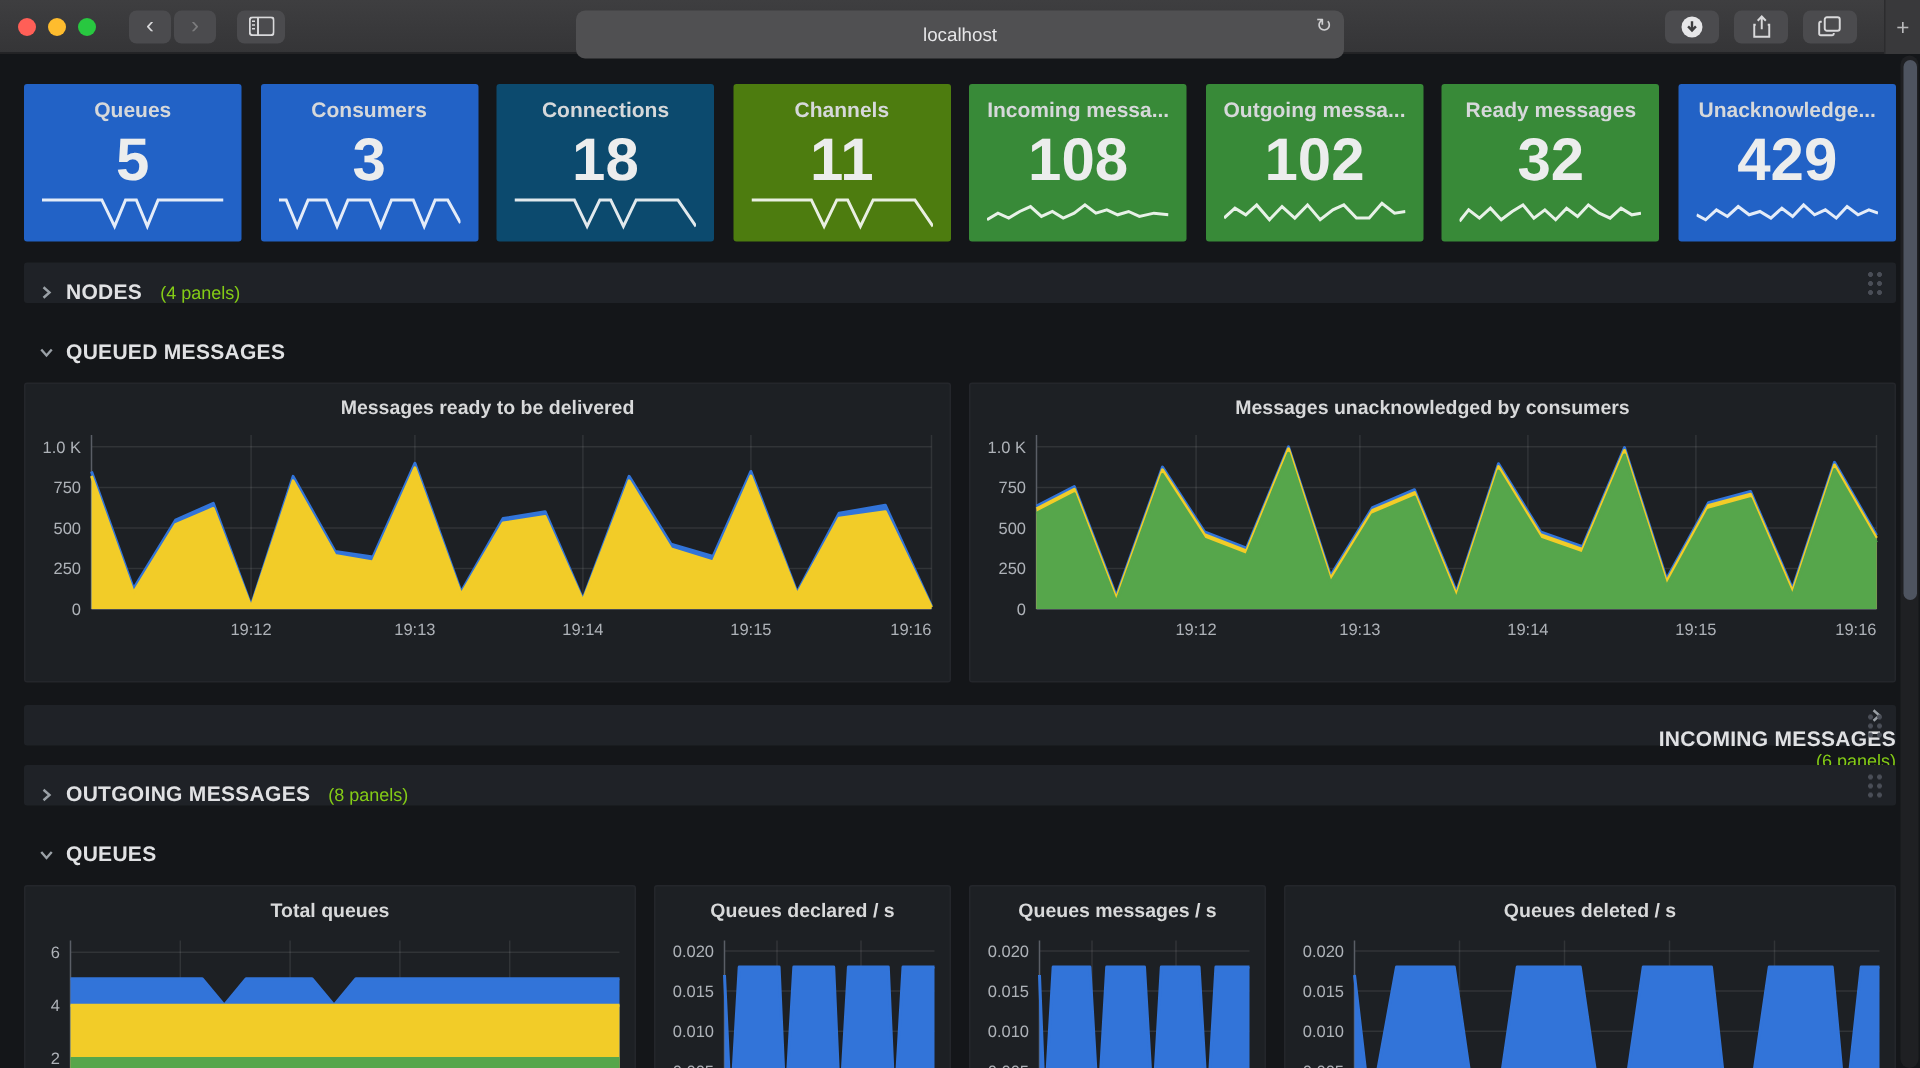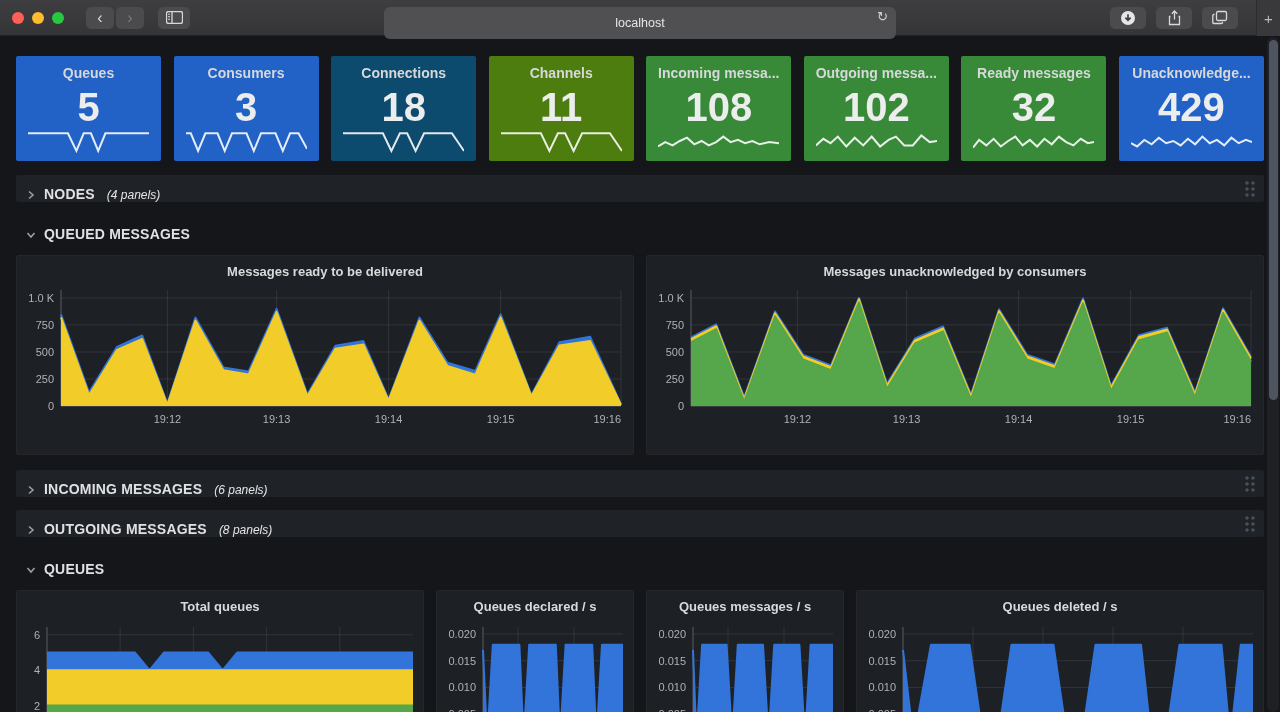--- a/index.html
+++ b/index.html
@@ -35,24 +35,24 @@
   .stat { flex:1; border-radius:2px; position:relative; text-align:center; }
   .stat-title { padding-top:9px; font-size:14px; font-weight:bold; color:#d6d8da; white-space:nowrap;
                 overflow:hidden; }
   .stat-value { margin-top:6px; font-size:40px; font-weight:bold; color:#eceded; line-height:1; }
   .stat-spark { position:absolute; left:12px; right:12px; bottom:7px; height:26px; }
 
   .rowhdr { position:relative; height:27px; display:flex; align-items:flex-end; margin-top:13px;
             background:#1f2227; border-radius:2px; padding-left:8px; }
   .rowhdr.open { background:transparent; }
   .rowhdr.first { margin-top:14px; }
-  .rowhdr.gap { margin-top:15px; }
+  .rowhdr.gap { margin-top:15px;flex-direction:column; }
   .rowchev { width:14px; height:14px; margin-right:6px; flex:0 0 auto; }
   .rowtitle { font-size:14px; font-weight:bold; color:#e0e1e3; letter-spacing:.2px; }
-  .rowcount { margin-left:12px; font-size:12px; font-style:italic; color:#e5e5e5; }
+  .rowcount { margin-left:12px; font-size:12px; color:#84cc16; }
   .draghandle { position:absolute; right:8px; top:5px; width:12px; height:17px;
                 background-image:radial-gradient(circle,#4a4e57 1.4px,transparent 1.9px);
                 background-size:6px 6px; }
 
   .grid2 { display:flex; gap:12px; margin-top:13px; }
   .panel { position:relative; background:#1d2024; border:1px solid #24262b; border-radius:2px; }
   .grid2 .panel { flex:1; height:200px; }
   .gridq { display:flex; gap:12px; margin-top:13px; }
   .panel-title { position:absolute; top:8px; left:0; right:0; text-align:center; font-size:13px;
                  font-weight:bold; color:#d8d9da; z-index:2; }

